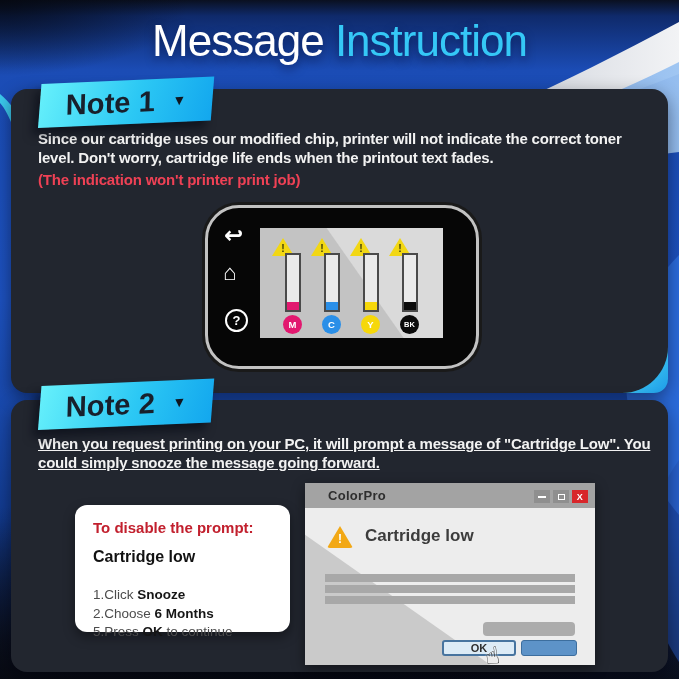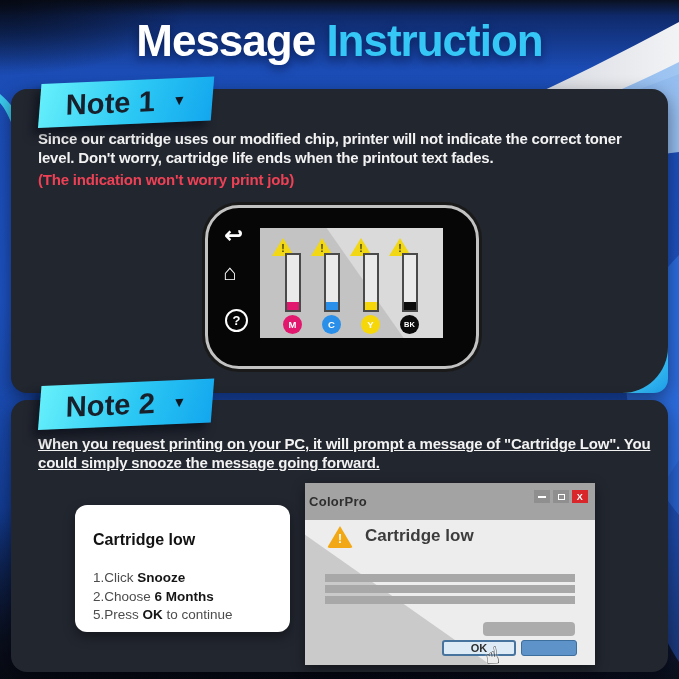--- a/index.html
+++ b/index.html
@@ -8,21 +8,21 @@
     font-family:"Liberation Sans","DejaVu Sans",sans-serif;
     background:linear-gradient(180deg,#0a1020 0px,#0f2a6b 16px,#1b4cb5 70px,#1d52c0 300px,#1847a8 430px,#123a8e 520px,#0e1730 640px,#0b101e 679px);
   }
   .bg-overlay{position:absolute;inset:0;z-index:0;pointer-events:none;
     background:
       radial-gradient(40% 16% at 0% 0%, rgba(5,8,16,.85), transparent 70%),
       radial-gradient(120% 55% at 12% 106%, rgba(6,8,14,.95), transparent 58%),
       radial-gradient(90% 40% at 55% 110%, rgba(6,8,14,.85), transparent 62%);}
   .waves{position:absolute;inset:0;z-index:1;pointer-events:none;}
   .page-title{position:absolute;top:16px;left:0;width:100%;text-align:center;z-index:3;
-    font-size:44px;font-weight:700;letter-spacing:-1px;color:#ffffff;
+    font-size:44px;font-weight:400;letter-spacing:-1px;color:#ffffff;
     text-shadow:0 4px 10px rgba(0,10,40,.55);}
   .page-title .cyan{color:#35c8f6;}
 
   .panel{position:absolute;left:11px;width:657px;background:#22262f;border-radius:16px;z-index:2;
     box-shadow:0 6px 18px rgba(0,0,10,.45);}
   #panel1{top:89px;height:304px;}
   #panel2{top:400px;height:272px;}
 
   .banner{position:absolute;left:38px;width:172px;height:44px;z-index:4;
     display:flex;align-items:center;justify-content:center;gap:18px;
@@ -72,22 +72,22 @@
   .tip-box{position:absolute;left:64px;top:105px;width:215px;height:127px;background:#ffffff;
     border-radius:12px;box-shadow:0 5px 12px rgba(0,0,0,.4);padding:14px 18px;box-sizing:border-box;}
   .tip-heading{font-size:15px;font-weight:800;color:#c2202e;}
   .tip-title{font-size:16px;font-weight:800;color:#121212;margin-top:12px;}
   .tip-steps{margin-top:20px;font-size:13.5px;color:#4c4c4c;line-height:1.38;}
   .tip-steps b{color:#151515;}
 
   
   .dialog{position:absolute;left:294px;top:83px;width:290px;height:182px;background:#ededed;
     box-shadow:0 4px 12px rgba(0,0,0,.45);}
-  .titlebar{position:relative;height:37px;background:#a3a3a3;display:flex;align-items:center;
-    padding-left:4px;font-size:13px;font-weight:700;color:#2e2e2e;letter-spacing:.3px;}
+  .titlebar{position:relative;height:25px;background:#a3a3a3;display:flex;align-items:center;
+    padding-left:23px;font-size:13px;font-weight:700;color:#2e2e2e;letter-spacing:.3px;}
   .win-controls{position:absolute;right:7px;top:7px;display:flex;gap:3px;}
   .win-btn{width:16px;height:13px;background:#8f8f8f;display:flex;align-items:center;justify-content:center;}
   .win-btn .bar-glyph{width:8px;height:2px;background:#fff;display:block;}
   .win-btn .box-glyph{width:7px;height:6px;border:1.5px solid #fff;display:block;box-sizing:border-box;}
   .win-btn.close{background:#d8262a;color:#fff;font-size:9px;font-weight:800;}
   .dlg-body{position:absolute;left:0;top:27px;right:0;bottom:0;overflow:hidden;}
   .beam{position:absolute;inset:0;background:rgba(110,110,110,.28);
     clip-path:polygon(0% 16%, 64% 100%, 0% 100%);}
   .dlg-warn-tri{position:absolute;left:22px;top:16px;width:0;height:0;
     border-left:13px solid transparent;border-right:13px solid transparent;
@@ -130,21 +130,21 @@
 </svg>
 
 <div class="page-title">
   <span>Message</span>
   <span class="cyan">Instruction</span>
 </div>
 
 <section class="panel" id="panel1">
   <div class="note-text" id="note1-text">
     <div>Since our cartridge uses our modified chip, printer will not indicate the correct toner level. Don't worry, cartridge life ends when the printout text fades.</div>
-    <div class="red-caption">(The indication won't worry print job)</div>
+    <div class="red-caption">(The indication won't printer print job)</div>
   </div>
 
   <div class="device">
     <span class="dev-icon icon-back">↩</span>
     <span class="dev-icon icon-home">⌂</span>
     <span class="dev-icon icon-help">?</span>
 
     <div class="screen">
       <div class="toner">
         <span class="warn-tri"></span>
@@ -186,20 +186,21 @@
 
 <div class="banner" id="banner1">
   <span class="label">Note 1</span>
   <span class="arrow">▼</span>
 </div>
 
 <section class="panel" id="panel2">
   <div class="note-text" id="note2-text">When you request printing on your PC, it will prompt a message of "Cartridge Low". You could simply snooze the message going forward.</div>
 
   <div class="tip-box">
+    <div class="tip-heading">To disable the prompt:</div>
     <div class="tip-title">Cartridge low</div>
     <div class="tip-steps">
       <div><span>1.Click </span><b>Snooze</b><span></span></div>
       <div><span>2.Choose </span><b>6 Months</b><span></span></div>
       <div><span>5.Press </span><b>OK</b><span> to continue</span></div>
     </div>
   </div>
 
   <div class="dialog">
     <div class="titlebar">

